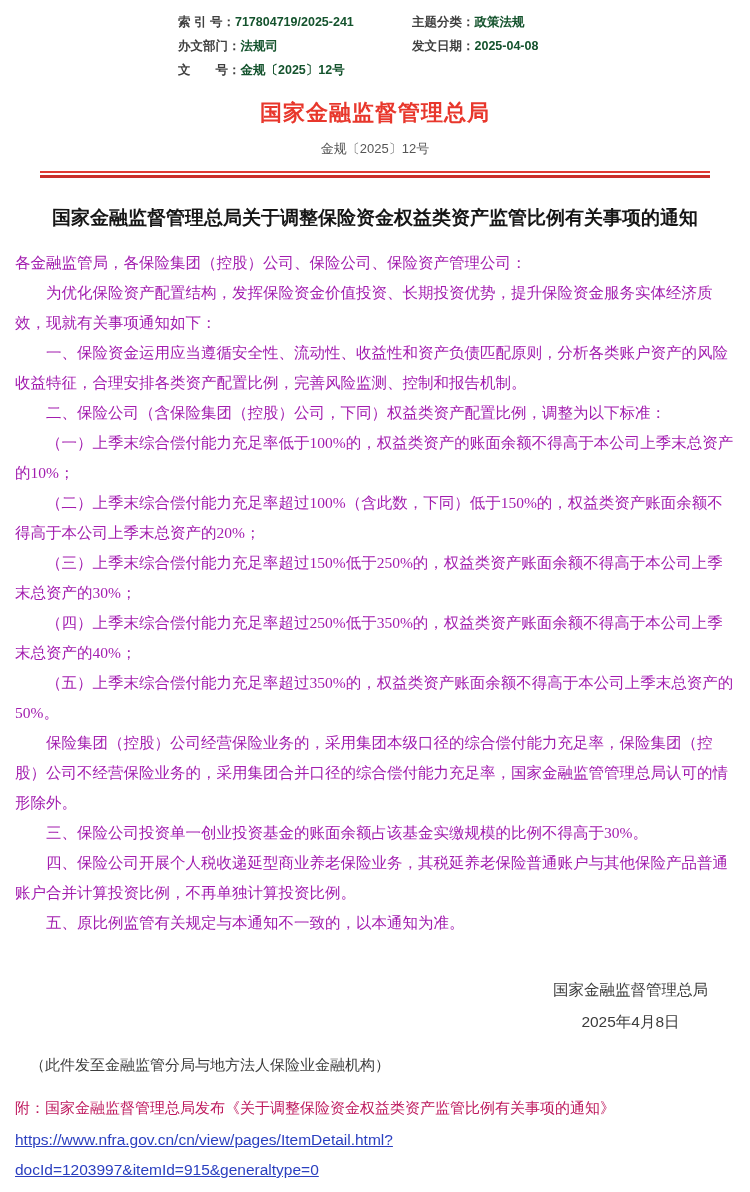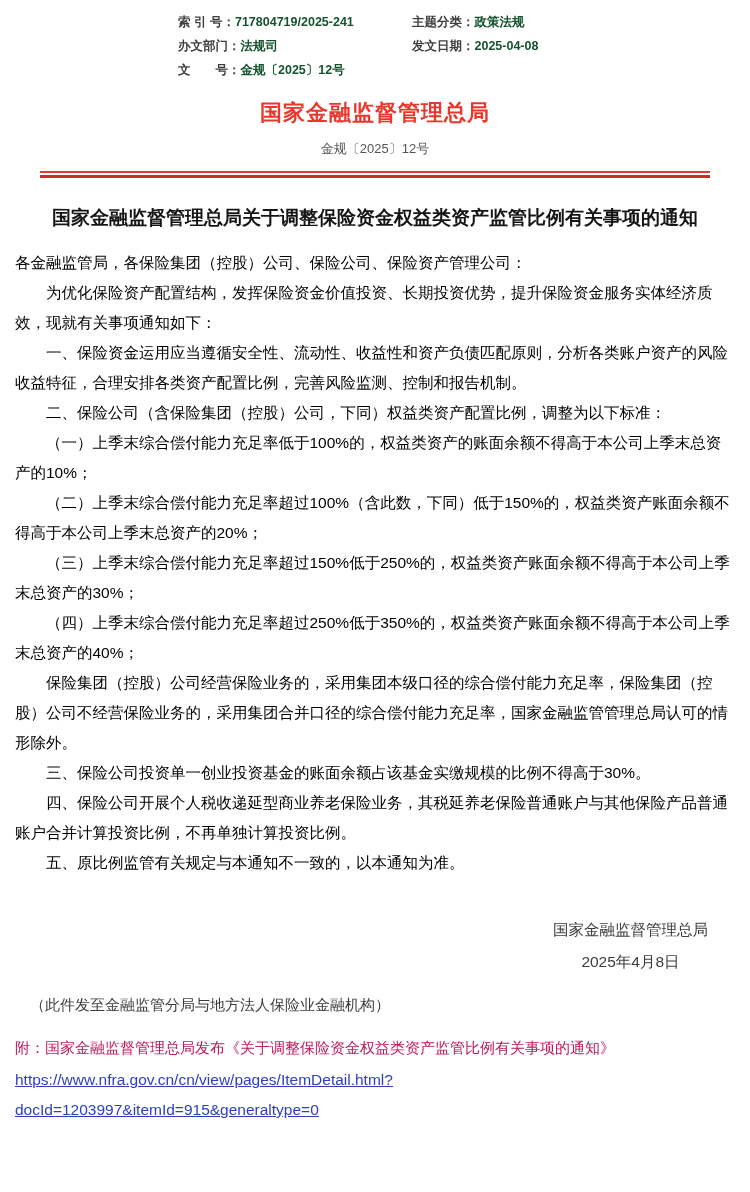--- a/index.html
+++ b/index.html
@@ -16,21 +16,21 @@
   .mlabel { color:#3f3f3f; }
   .mvalue { color:#14532d; }
   .mvalue.doc-name { font-size:10.5px; color:#8a4230; }
   
   .org-title { margin-top:16px; text-align:center; font-size:22px; font-weight:700; color:#e8372c; letter-spacing:1px; }
   .doc-number { margin-top:12px; text-align:center; font-size:13px; color:#555555; }
   .red-rule { margin:13px 40px 0 40px; height:2px; background:#ffffff;
               border-top:2px solid #e03a33; border-bottom:3px solid #c92f2a; }
   
   .doc-title { margin:27px 20px 0 20px; text-align:center; font-size:19px; font-weight:700; color:#151515; line-height:26px; }
-  .body-text { margin:17px 15px 0 15px; font-size:15.5px; line-height:30px; color:#000000; }
+  .body-text { margin:17px 15px 0 15px; font-size:15.5px; line-height:30px; color:#a21caf;font-family:Liberation Serif, serif; }
   .body-text p { margin:0; text-indent:2em; }
   .body-text p.salutation { text-indent:0; }
   
   .signature { margin:36px 42px 0 0; display:flex; justify-content:flex-end; font-size:15.5px; color:#3c3c3c; line-height:32px; }
   .sig-inner { text-align:center; }
   
   .note { margin:18px 0 0 30px; font-size:15px; color:#3c3c3c; }
   .attachment { margin:24px 0 0 15px; font-size:15px; color:#be185d; }
   .link { display:block; margin:7px 0 0 15px; font-size:15.5px; line-height:30px;
           color:#2b3fc0; text-decoration:underline; cursor:pointer; width:fit-content; }
@@ -74,20 +74,21 @@
 
   <div class="body-text">
     <p class="salutation">各金融监管局，各保险集团（控股）公司、保险公司、保险资产管理公司：</p>
     <p>为优化保险资产配置结构，发挥保险资金价值投资、长期投资优势，提升保险资金服务实体经济质效，现就有关事项通知如下：</p>
     <p>一、保险资金运用应当遵循安全性、流动性、收益性和资产负债匹配原则，分析各类账户资产的风险收益特征，合理安排各类资产配置比例，完善风险监测、控制和报告机制。</p>
     <p>二、保险公司（含保险集团（控股）公司，下同）权益类资产配置比例，调整为以下标准：</p>
     <p>（一）上季末综合偿付能力充足率低于100%的，权益类资产的账面余额不得高于本公司上季末总资产的10%；</p>
     <p>（二）上季末综合偿付能力充足率超过100%（含此数，下同）低于150%的，权益类资产账面余额不得高于本公司上季末总资产的20%；</p>
     <p>（三）上季末综合偿付能力充足率超过150%低于250%的，权益类资产账面余额不得高于本公司上季末总资产的30%；</p>
     <p>（四）上季末综合偿付能力充足率超过250%低于350%的，权益类资产账面余额不得高于本公司上季末总资产的40%；</p>
+    <p>（五）上季末综合偿付能力充足率超过350%的，权益类资产账面余额不得高于本公司上季末总资产的50%。</p>
     <p>保险集团（控股）公司经营保险业务的，采用集团本级口径的综合偿付能力充足率，保险集团（控股）公司不经营保险业务的，采用集团合并口径的综合偿付能力充足率，国家金融监管管理总局认可的情形除外。</p>
     <p>三、保险公司投资单一创业投资基金的账面余额占该基金实缴规模的比例不得高于30%。</p>
     <p>四、保险公司开展个人税收递延型商业养老保险业务，其税延养老保险普通账户与其他保险产品普通账户合并计算投资比例，不再单独计算投资比例。</p>
     <p>五、原比例监管有关规定与本通知不一致的，以本通知为准。</p>
   </div>
 
   <div class="signature">
     <div class="sig-inner">
       <div>国家金融监督管理总局</div>
       <div>2025年4月8日</div>

